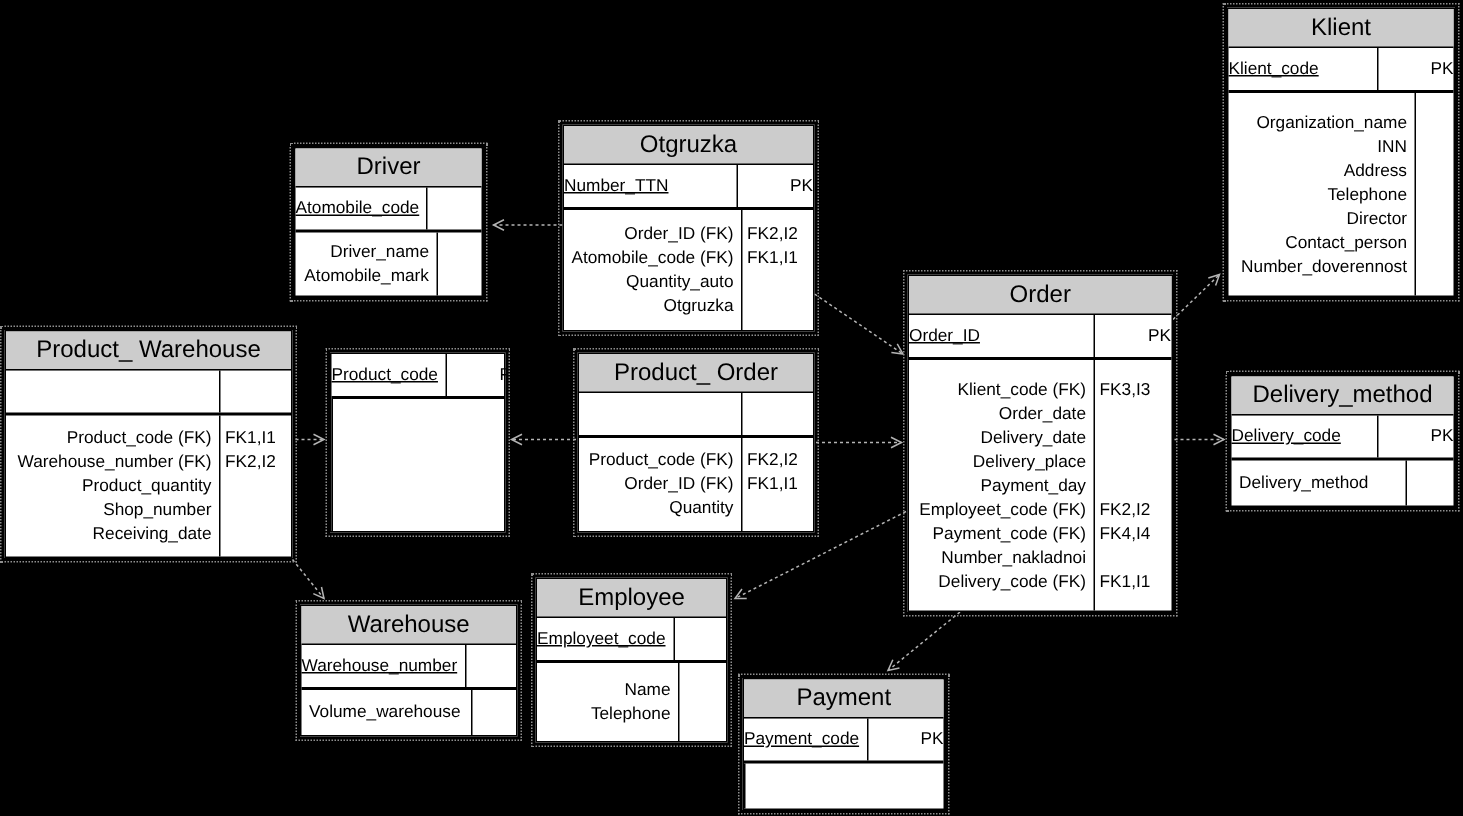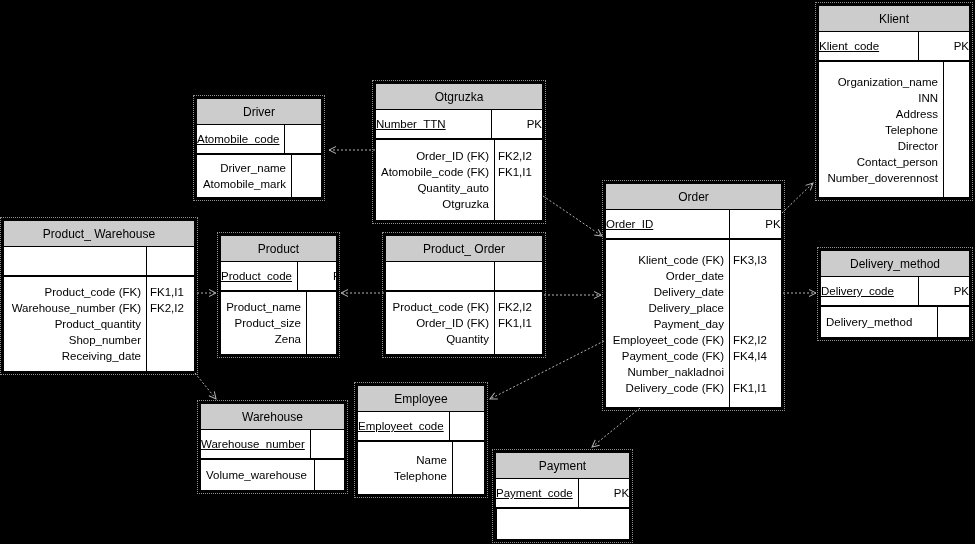--- a/index.html
+++ b/index.html
@@ -11,21 +11,21 @@
   svg.wires { position: absolute; left: 0; top: 0; z-index: 1; }
   .entity {
     position: absolute; z-index: 2;
     display: flex; flex-direction: column;
     background: #fff; border: 1px solid #000;
     outline: 1px dotted #8f8f8f; outline-offset: 2px;
   }
   .e-header {
     flex: 0 0 26px; background: #cccccc; border-bottom: 1px solid #000;
     display: flex; align-items: center; justify-content: center;
-    font-size: 12px; white-space: nowrap;
+    font-size: 16px; white-space: nowrap;
   }
   .e-pk { flex: 0 0 30px; display: flex; border-bottom: 2px solid #000; }
   .pk-name {
     flex: 1; display: flex; align-items: center; justify-content: flex-start;
     padding-right: 5px; font-size: 11.5px; white-space: nowrap;
   }
   .pk-name .u { text-decoration: underline; }
   .pk-tag {
     flex: 0 0 var(--tagw); border-left: 1px solid #000;
     display: flex; align-items: center; justify-content: center; font-size: 11.5px; padding-left: 35px;
@@ -192,33 +192,27 @@
         <div class="line">FK1,I1</div>
         <div class="line">FK2,I2</div>
         <div class="line">&nbsp;</div>
         <div class="line">&nbsp;</div>
         <div class="line">&nbsp;</div>
       </div>
   </div>
 </div>
 
 <div class="entity" style="left:220px;top:235px;width:117px;height:120px;--tagw:30px">
-  <div class="e-header">Product</div>
   <div class="e-pk">
     <div class="pk-name">
         <span class="u">Product_code</span>
       </div>
     <div class="pk-tag">PK</div>
   </div>
   <div class="e-body">
-    <div class="attr-names">
-        <div class="line">Product_name</div>
-        <div class="line">Product_size</div>
-        <div class="line">Zena</div>
-      </div>
     <div class="attr-tags">
         <div class="line">&nbsp;</div>
         <div class="line">&nbsp;</div>
         <div class="line">&nbsp;</div>
       </div>
   </div>
 </div>
 
 <div class="entity" style="left:385px;top:235px;width:158px;height:120px;--tagw:48px">
   <div class="e-header">Product_ Order</div>

